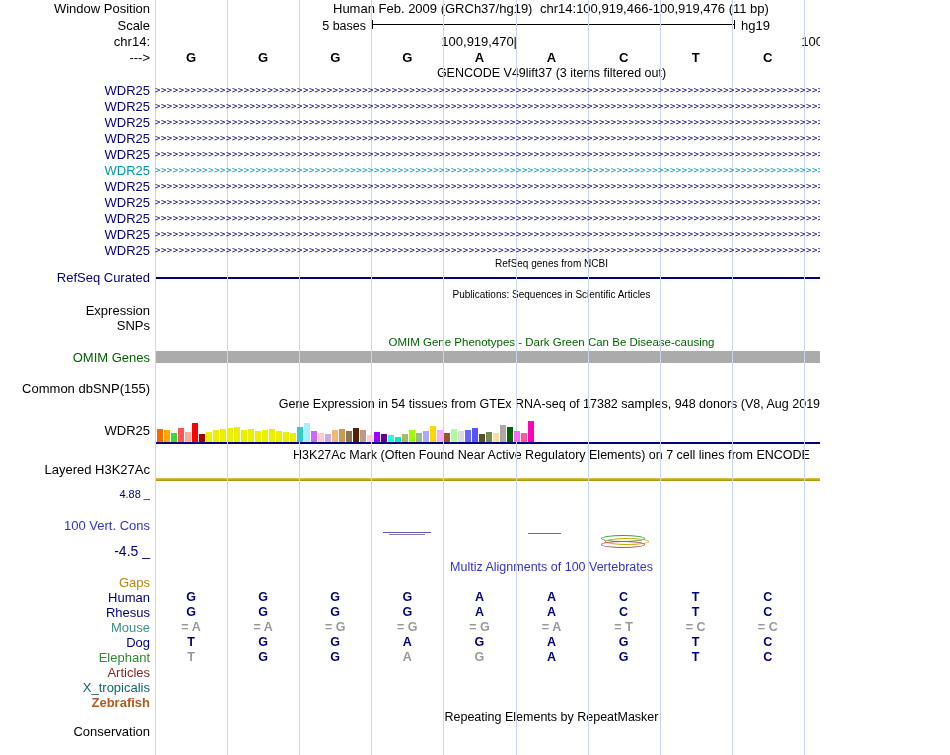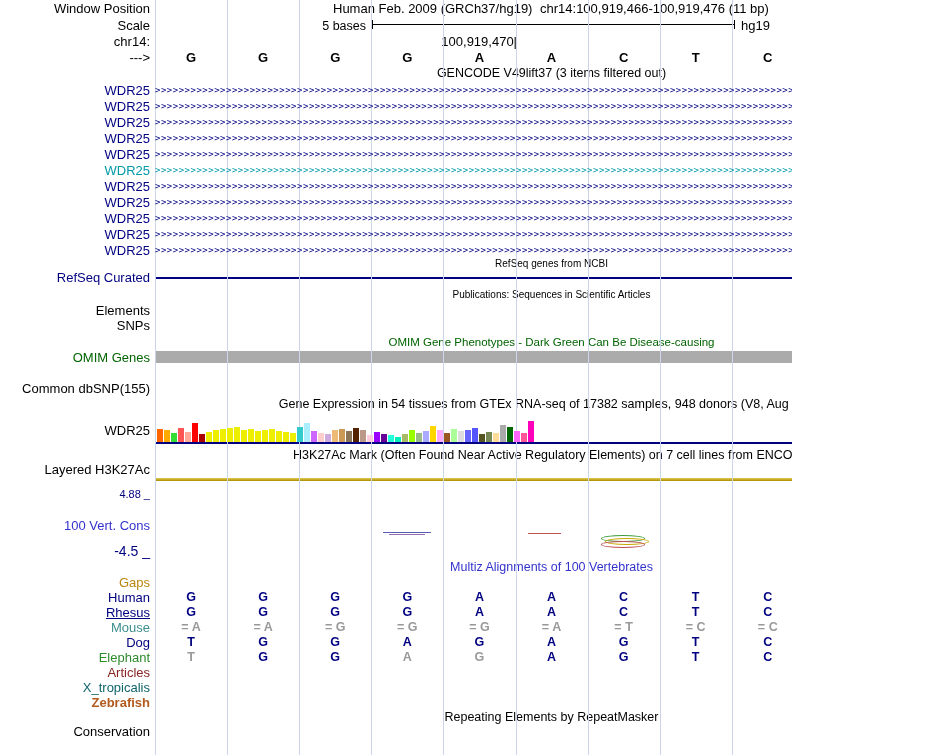--- a/index.html
+++ b/index.html
@@ -1,18 +1,18 @@
 <!DOCTYPE html>
 <html><head>
 <meta charset="utf-8">
 <style>
   html,body{margin:0;padding:0;background:#fff;}
   #page{
     position:relative;width:792px;height:755px;overflow:hidden;background:#fff;
-    font-family:"Liberation Sans","DejaVu Sans",sans-serif;font-size:13px;color:#000;
+    font-family:"Liberation Sans","DejaVu Sans",sans-serif;font-size:13px;color:#000;padding-left:28px;
   }
   .abs{position:absolute;white-space:nowrap;}
   .lbl{position:absolute;left:0;width:150px;text-align:right;white-space:nowrap;font-size:13px;}
   .ct{position:absolute;left:155px;width:793px;text-align:center;white-space:nowrap;font-size:12.5px;}
   .ct.small{font-size:10px;}
   .gridline{position:absolute;top:0;bottom:0;width:1px;}
   .base{position:absolute;transform:translateX(-50%);font-size:13px;font-weight:600;white-space:pre;}
   .cell{position:absolute;transform:translateX(-50%);font-size:12.5px;font-weight:600;white-space:pre;}
   .arrows{
     position:absolute;left:155px;width:793px;height:16px;line-height:16px;overflow:hidden;
@@ -46,21 +46,21 @@
 
   <div class="lbl" style="top:50px">---&gt;</div>
 
   <div class="ct" style="top:66px">GENCODE V49lift37 (3 items filtered out)</div>
 
   <div class="ct small" style="top:258px">RefSeq genes from NCBI</div>
   <div class="hline" style="top: 277px; height: 2px; background: rgb(0, 0, 128);"></div>
   <div class="lbl" style="top: 270px; color: rgb(0, 0, 128);">RefSeq Curated</div>
 
   <div class="ct small" style="top:289px">Publications: Sequences in Scientific Articles</div>
-  <div class="lbl" style="top:303px">Elements</div>
+  <div class="lbl" style="top:303px">Expression</div>
   <div class="lbl" style="top:318px">SNPs</div>
 
   <div class="ct" style="top: 336px; font-size: 11.5px; color: rgb(0, 100, 0);">OMIM Gene Phenotypes - Dark Green Can Be Disease-causing</div>
   <div class="lbl" style="top: 350px; color: rgb(0, 100, 0);">OMIM Genes</div>
   <div class="hline" style="top: 351px; height: 12px; background: rgb(171, 171, 171);"></div>
 
   <div class="lbl" style="top:381px">Common dbSNP(155)</div>
 
   <div class="ct" style="top:397px">Gene Expression in 54 tissues from GTEx RNA-seq of 17382 samples, 948 donors (V8, Aug 2019)</div>
   <div class="lbl" style="top:423px">WDR25</div>
@@ -194,21 +194,21 @@
     <div class="cell" style="left: 263.136px; top: 590px; color: rgb(0, 0, 128);">G</div>
     <div class="cell" style="left: 335.227px; top: 590px; color: rgb(0, 0, 128);">G</div>
     <div class="cell" style="left: 407.318px; top: 590px; color: rgb(0, 0, 128);">G</div>
     <div class="cell" style="left: 479.409px; top: 590px; color: rgb(0, 0, 128);">A</div>
     <div class="cell" style="left: 551.5px; top: 590px; color: rgb(0, 0, 128);">A</div>
     <div class="cell" style="left: 623.591px; top: 590px; color: rgb(0, 0, 128);">C</div>
     <div class="cell" style="left: 695.682px; top: 590px; color: rgb(0, 0, 128);">T</div>
     <div class="cell" style="left: 767.773px; top: 590px; color: rgb(0, 0, 128);">C</div>
     <div class="cell" style="left: 839.864px; top: 590px; color: rgb(0, 0, 128);">A</div>
     <div class="cell" style="left: 911.955px; top: 590px; color: rgb(0, 0, 128);">C</div>
-    <div class="lbl" style="top: 605px; color: rgb(0, 0, 128); text-decoration: underline;">Rhesus</div>
+    <div class="lbl" style="top: 605px; color: rgb(0, 0, 128);">Rhesus</div>
     <div class="cell" style="left: 191.045px; top: 605px; color: rgb(0, 0, 128);">G</div>
     <div class="cell" style="left: 263.136px; top: 605px; color: rgb(0, 0, 128);">G</div>
     <div class="cell" style="left: 335.227px; top: 605px; color: rgb(0, 0, 128);">G</div>
     <div class="cell" style="left: 407.318px; top: 605px; color: rgb(0, 0, 128);">G</div>
     <div class="cell" style="left: 479.409px; top: 605px; color: rgb(0, 0, 128);">A</div>
     <div class="cell" style="left: 551.5px; top: 605px; color: rgb(0, 0, 128);">A</div>
     <div class="cell" style="left: 623.591px; top: 605px; color: rgb(0, 0, 128);">C</div>
     <div class="cell" style="left: 695.682px; top: 605px; color: rgb(0, 0, 128);">T</div>
     <div class="cell" style="left: 767.773px; top: 605px; color: rgb(0, 0, 128);">C</div>
     <div class="cell" style="left: 839.864px; top: 605px; color: rgb(0, 0, 128);">A</div>

